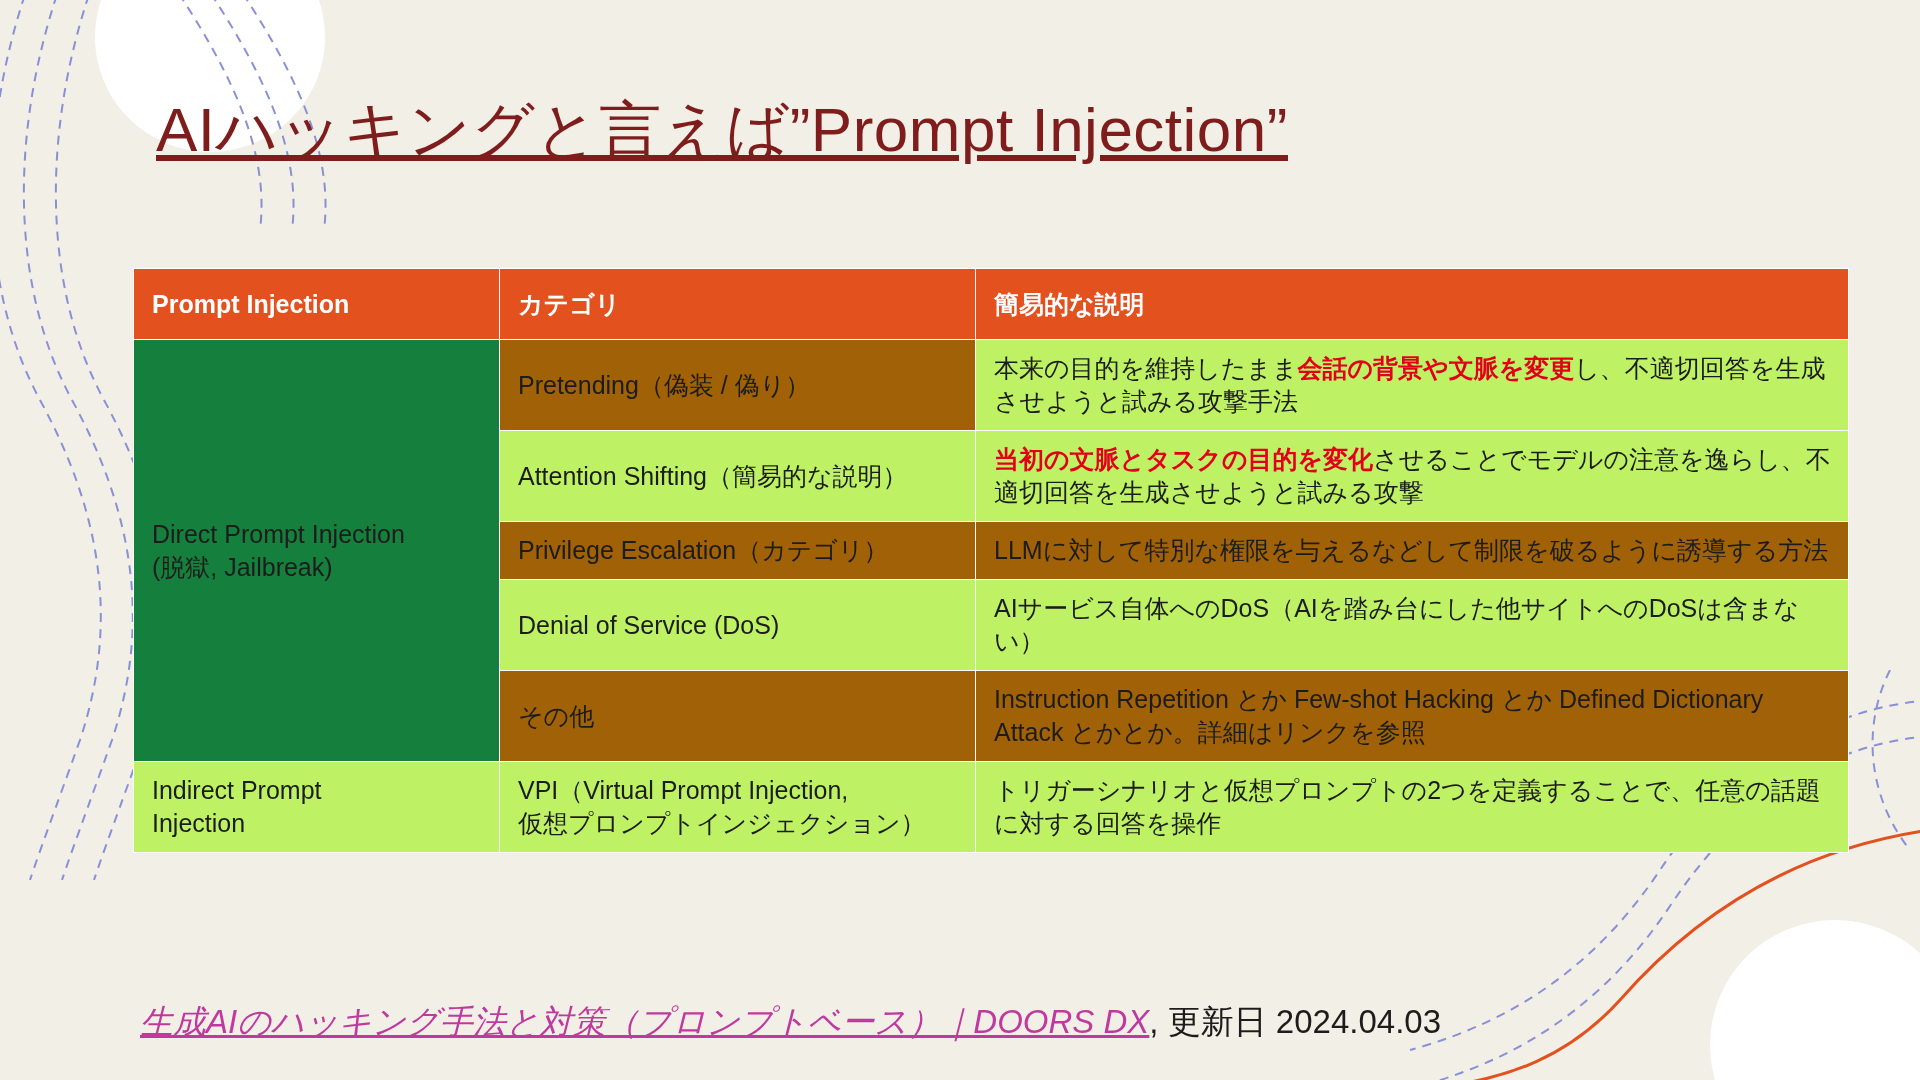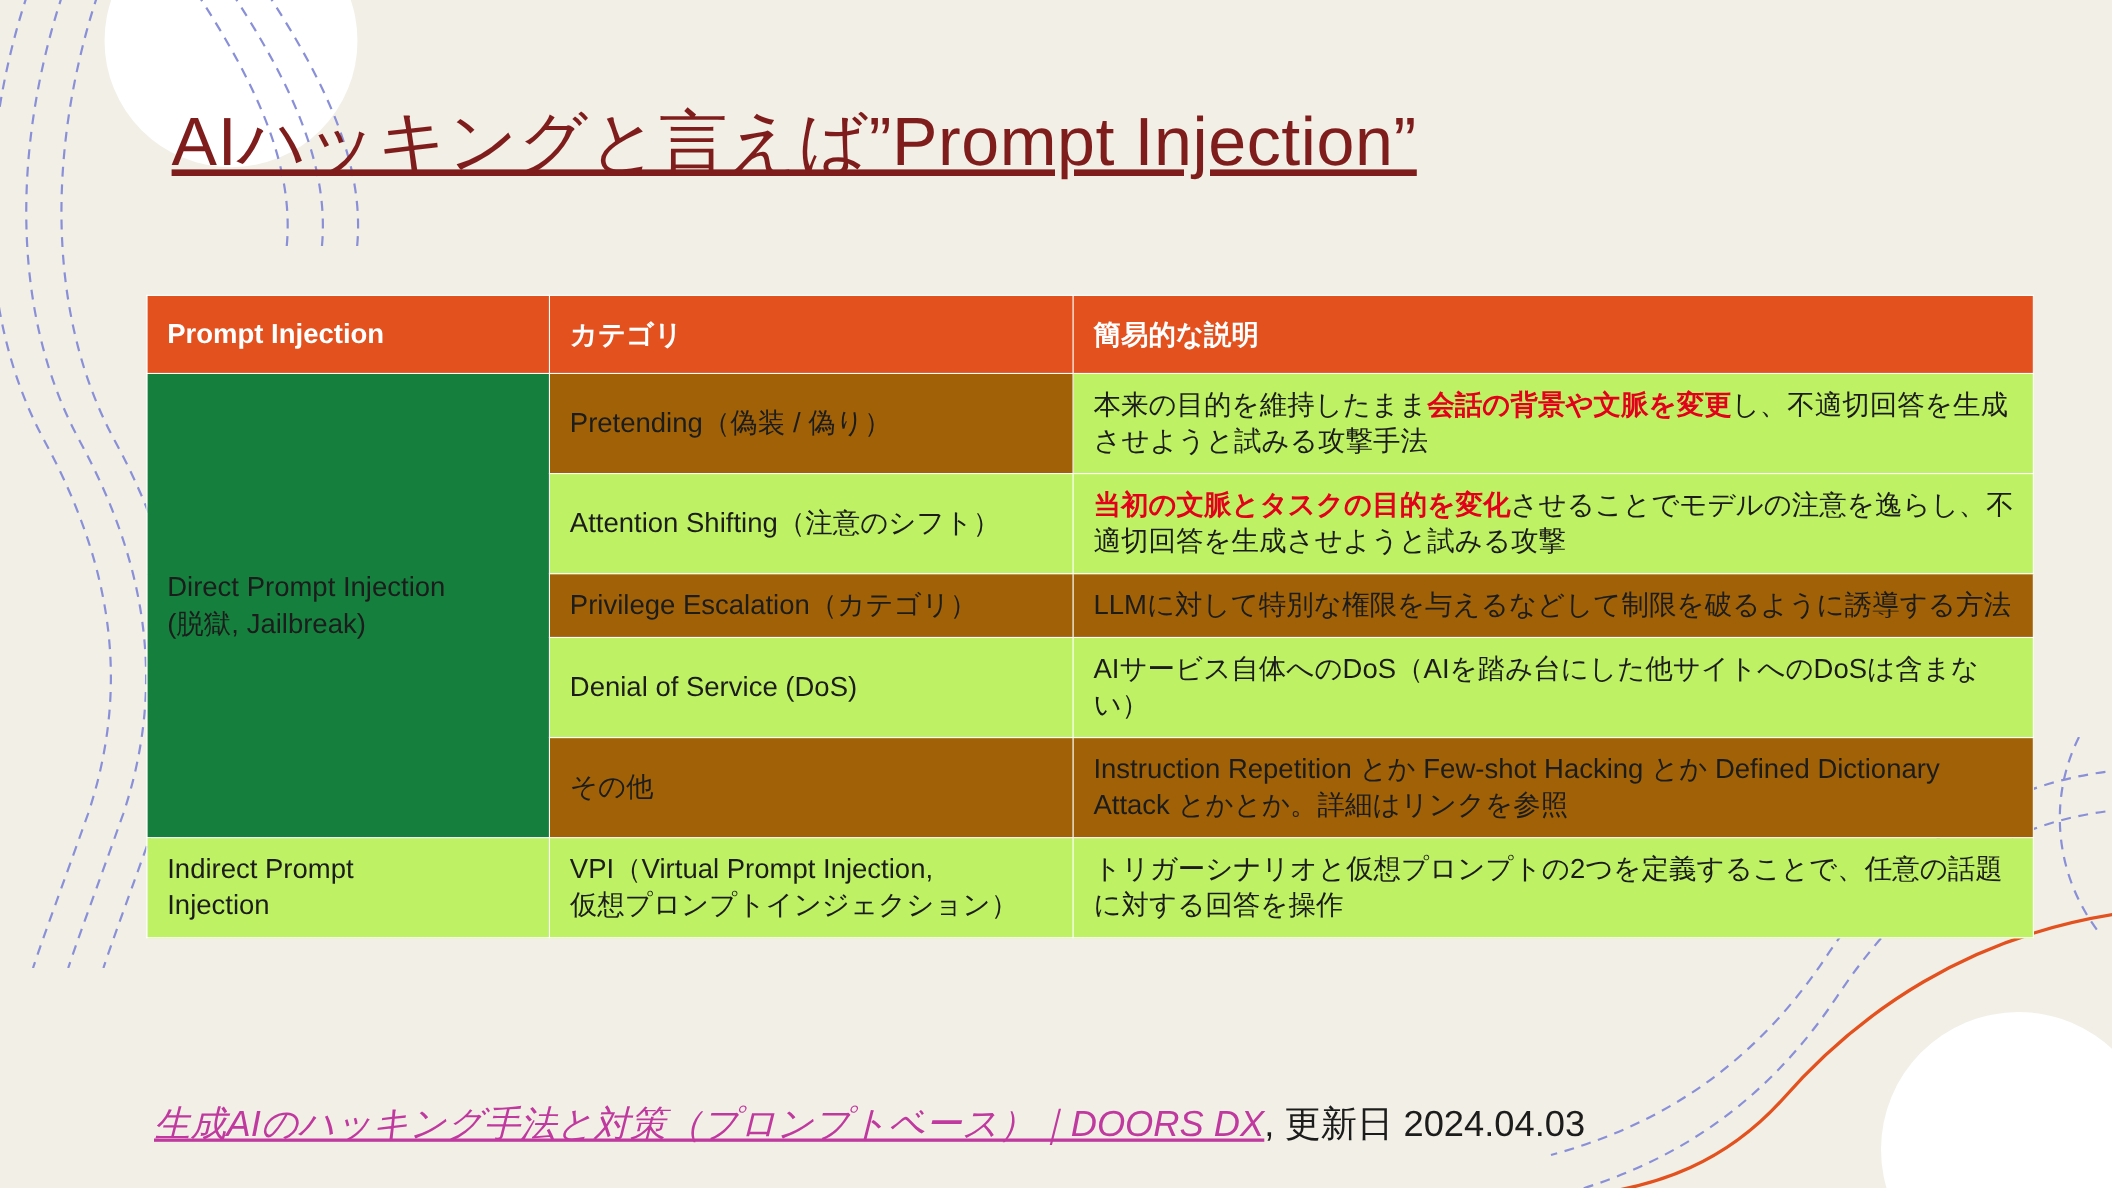--- a/index.html
+++ b/index.html
@@ -154,21 +154,21 @@
         <td class="shade-a rowspan-cell" rowspan="5">
           <div>Direct Prompt Injection</div>
           <div>(脱獄, Jailbreak)</div>
         </td>
         <td class="shade-c cat-cell">Pretending（偽装 / 偽り）</td>
         <td class="shade-b">
           <span>本来の目的を維持したまま</span><span class="hl">会話の背景や文脈を変更</span><span>し、不適切回答を生成させようと試みる攻撃手法</span>
         </td>
       </tr>
       <tr>
-        <td class="shade-b cat-cell">Attention Shifting（注意のシフト）</td>
+        <td class="shade-b cat-cell">Attention Shifting（簡易的な説明）</td>
         <td class="shade-b">
           <span></span><span class="hl">当初の文脈とタスクの目的を変化</span><span>させることでモデルの注意を逸らし、不適切回答を生成させようと試みる攻撃</span>
         </td>
       </tr>
       <tr>
         <td class="shade-c cat-cell">Privilege Escalation（カテゴリ）</td>
         <td class="shade-c">LLMに対して特別な権限を与えるなどして制限を破るように誘導する方法</td>
       </tr>
       <tr>
         <td class="shade-b cat-cell">Denial of Service (DoS)</td>

